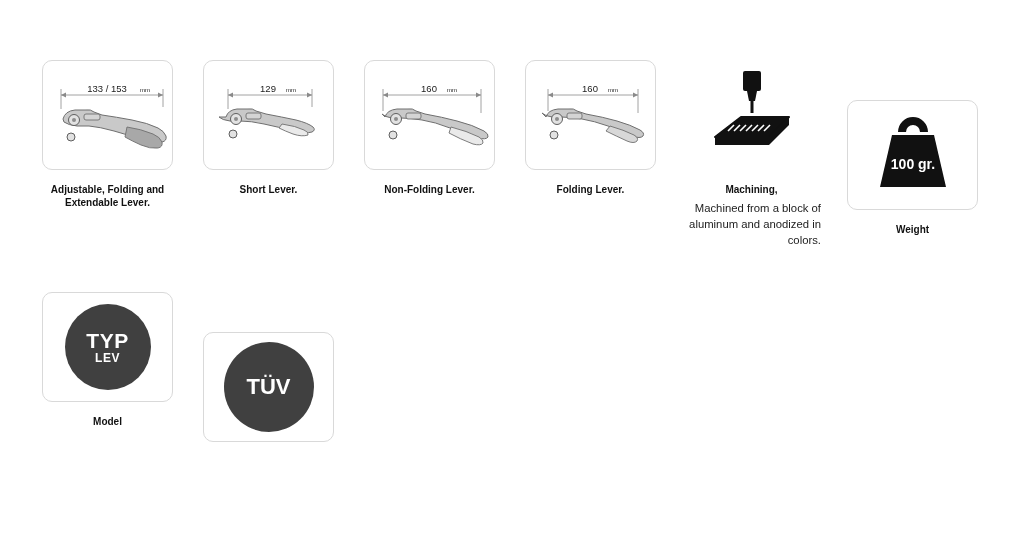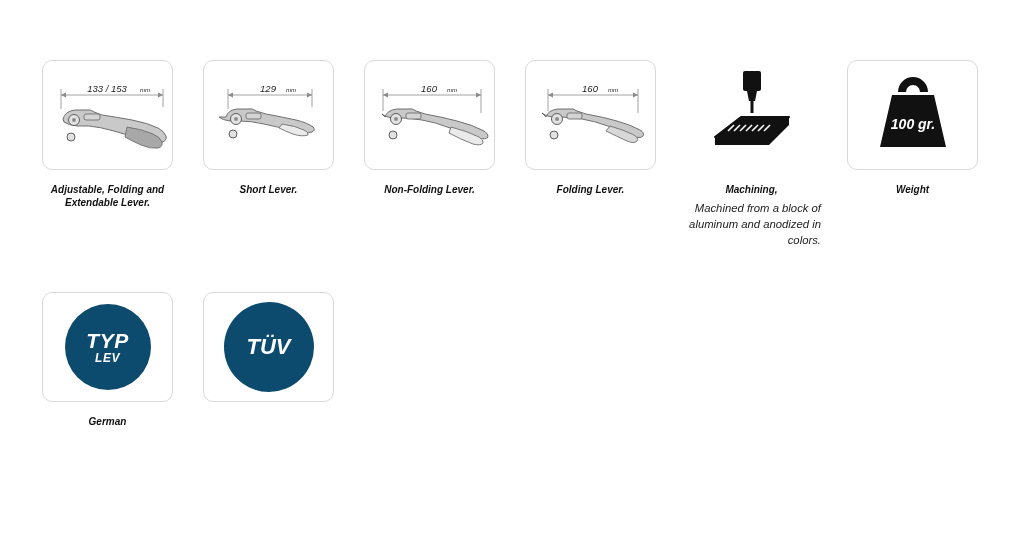--- a/index.html
+++ b/index.html
@@ -17,37 +17,36 @@
   .sheet {
     position: relative;
     width: 1024px;
     height: 533px;
   }
   .grid {
     position: absolute;
     left: 42px;
     top: 60px;
     width: 950px;
-    font-style: italic;
   }
   .row {
     display: flex;
     align-items: flex-start;
   }
   .row-2 {
     margin-top: 44px;
   }
   .cell {
     width: 131px;
     margin-right: 30px;
     display: flex;
     flex-direction: column;
     align-items: center;
   }
-  .cell:last-child { margin-right: 0; }
+  .cell:last-child { margin-right: 0; margin-top: 40px; }
 
   .box {
     width: 131px;
     height: 110px;
     border: 1px solid #d9d9d9;
     border-radius: 10px;
     box-sizing: border-box;
     display: flex;
     align-items: center;
     justify-content: center;
@@ -73,21 +72,21 @@
     font-weight: normal;
     line-height: 1.42;
     text-align: right;
     color: #222;
     width: 139px;
   }
   svg { display: block; }
 
   
   .badge-circle {
-    background: #0c4a6e;
+    background: #404040;
     border-radius: 50%;
     display: flex;
     flex-direction: column;
     align-items: center;
     justify-content: center;
     color: #fff;
   }
   .typ {
     width: 86px; height: 86px;
     font-size: 21px;
@@ -257,21 +256,21 @@
 
     <div class="row row-2">
 
       <div class="cell">
         <div class="box">
           <div class="badge-circle typ">
             <span>TYP</span>
             <span class="l2">LEV</span>
           </div>
         </div>
-        <div class="caption">German</div>
+        <div class="caption">Model</div>
       </div>
 
 
       <div class="cell">
         <div class="box">
           <div class="badge-circle tuv">
             <span>TÜV</span>
           </div>
         </div>
       </div>

